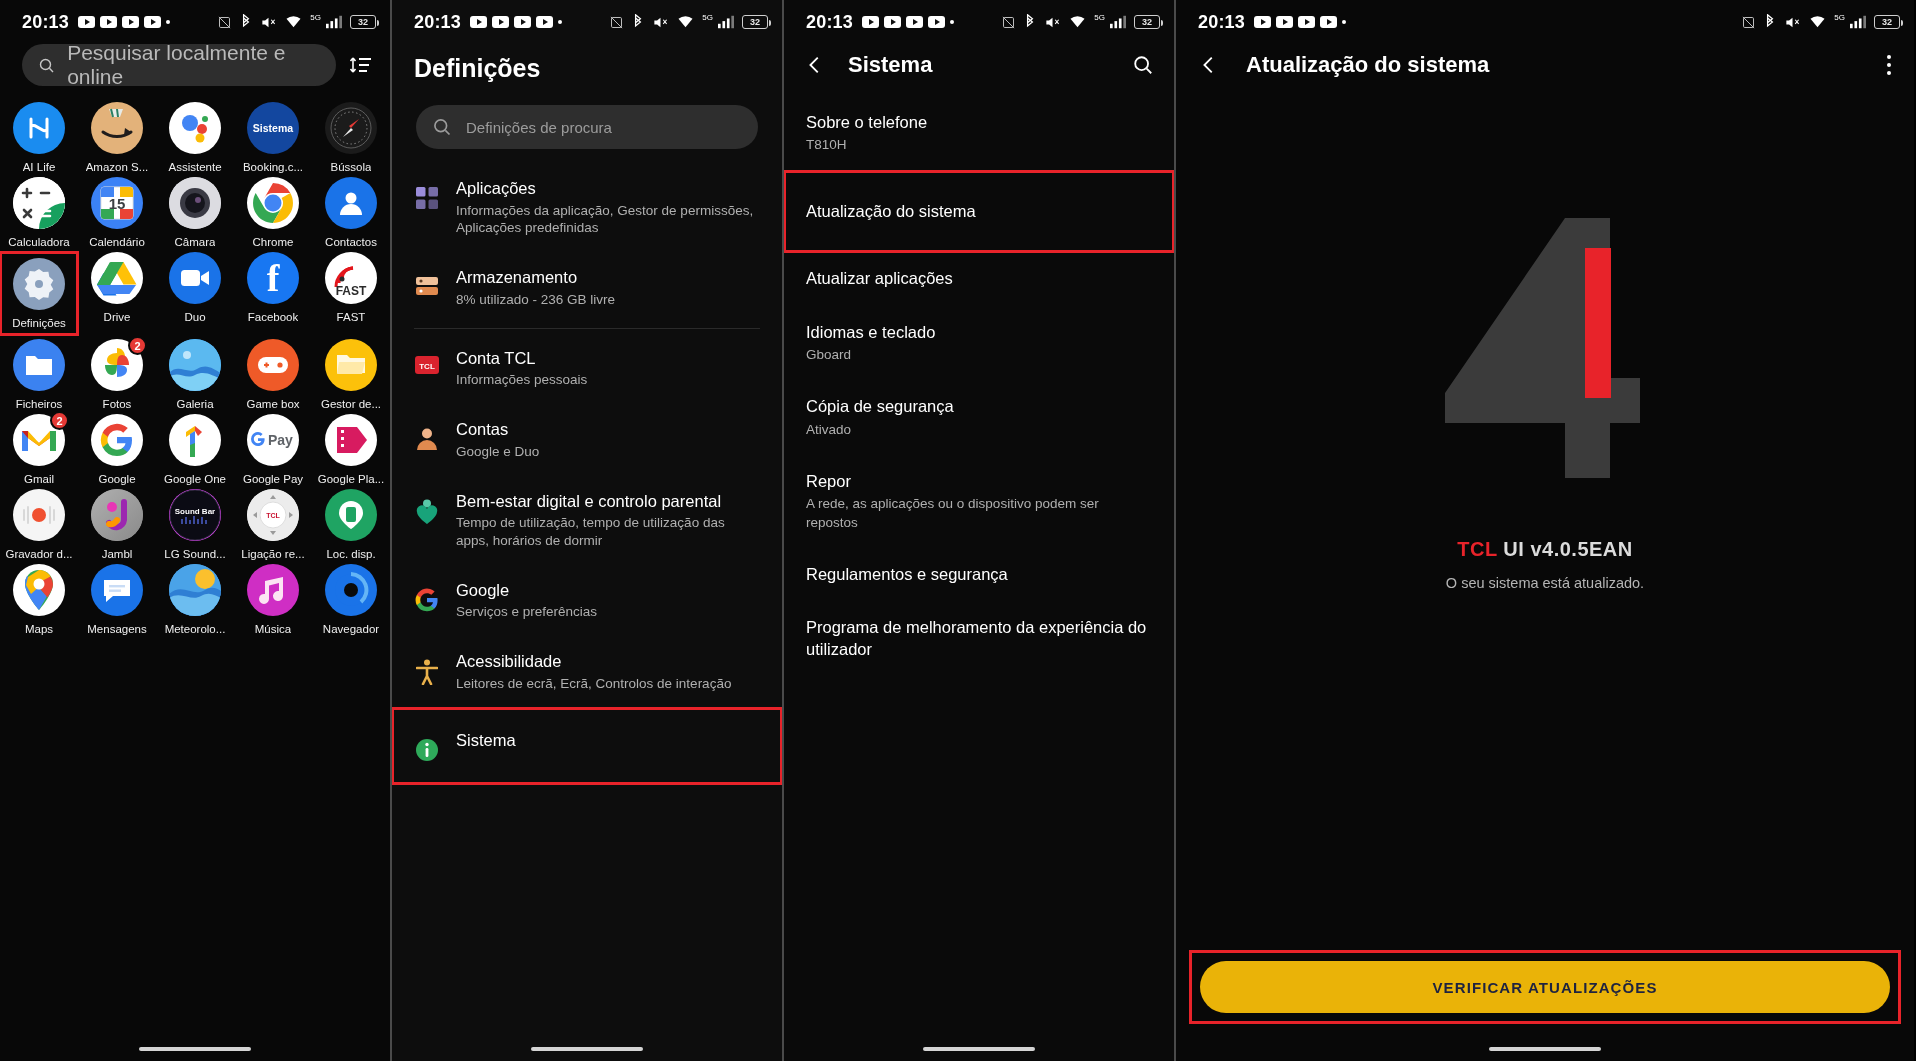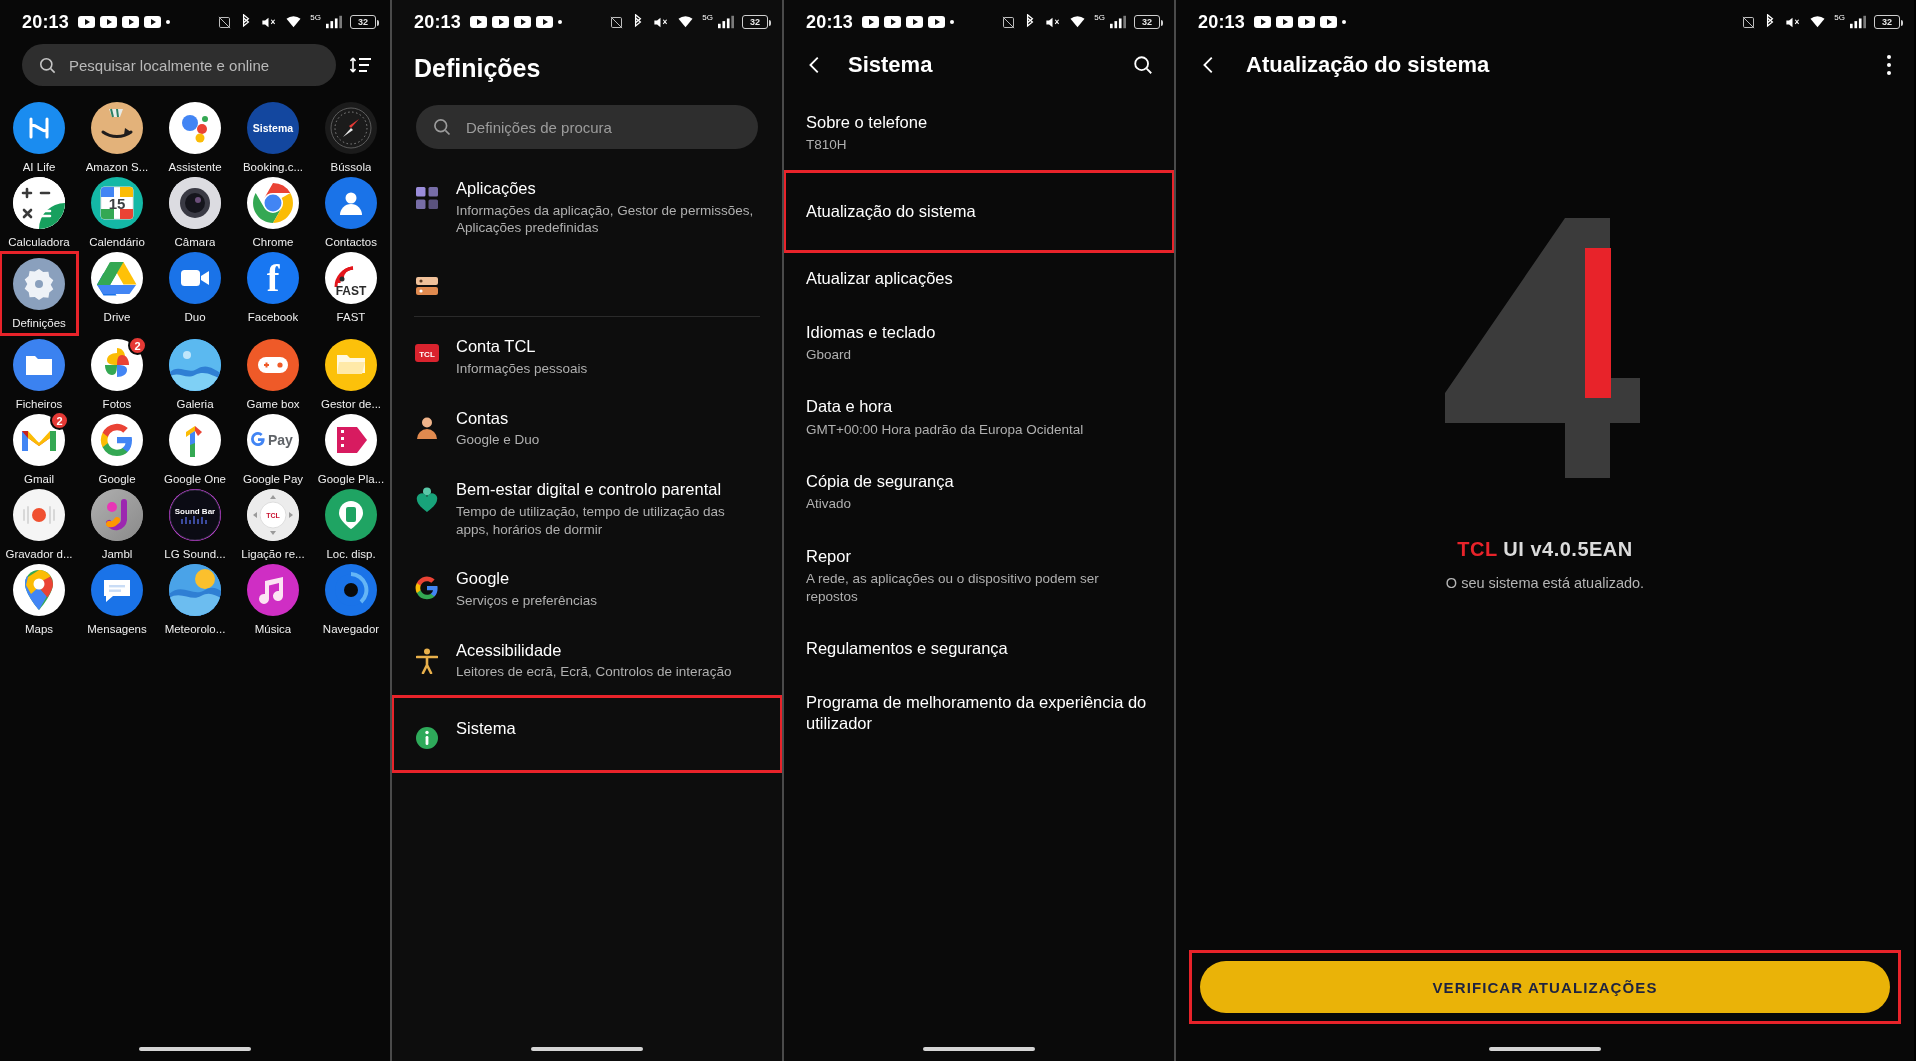--- a/index.html
+++ b/index.html
@@ -49,21 +49,21 @@
     width: 2.5px; height: 6px; background: #cfcfcf; border-radius: 0 2px 2px 0;
   }
   .five-g { font-size: 8px; color: #fff; position: relative; top: -5px; margin-right: -3px; }
 
   
   .searchrow { display: flex; align-items: center; gap: 10px; padding: 10px 14px 0 22px; }
   .searchbar {
     flex: 1; height: 42px; background: #2e2e2e; border-radius: 21px;
     display: flex; align-items: center; padding: 0 16px; gap: 12px;
   }
-  .searchbar .ph { color: #b9b9b9; font-size: 15px; }
+  .searchbar .ph { color: #b9b9b9; font-size: 21px; }
   .sortbtn { width: 30px; display: flex; align-items: center; justify-content: center; color: #fff; }
 
   .appgrid {
     display: grid; grid-template-columns: repeat(5, 1fr);
     padding: 16px 0 0 0; row-gap: 4px;
   }
   .app { display: flex; flex-direction: column; align-items: center; width: 78px; }
   .app .iconwrap { position: relative; width: 52px; height: 52px; }
   .app .ic {
     width: 52px; height: 52px; border-radius: 50%;
@@ -279,21 +279,21 @@
                   </g>
                 </svg>
               </div>
             </div>
             <div class="lbl">Calculadora</div>
           </div>
         </div>
         <div style="display: flex; justify-content: center;">
           <div class="app">
             <div class="iconwrap">
-              <div class="ic" style="background: #14b8a6;">
+              <div class="ic" style="background: #3b82f6;">
                 <svg width="36" height="36" viewBox="0 0 36 36">
                   <rect x="2" y="2" width="32" height="32" rx="3" fill="#fff" stroke="#e0e0e0"></rect>
                   <path d="M2 5a3 3 0 013-3h10v10H2z" fill="#4285f4"></path>
                   <path d="M21 2h10a3 3 0 013 3v7H21z" fill="#fbbc05"></path>
                   <path d="M2 24h13v10H5a3 3 0 01-3-3z" fill="#34a853"></path>
                   <path d="M21 24h13v7a3 3 0 01-3 3H21z" fill="#ea4335"></path>
                   <text x="18" y="24" font-size="15" font-weight="bold" fill="#3c4043" text-anchor="middle" font-family="Liberation Sans">15</text>
                 </svg>
               </div>
             </div>
@@ -801,20 +801,24 @@
         </div>
         <div class="srow">
           <div class="sico">
             <svg width="24" height="22" viewBox="0 0 24 22">
               <rect x="1" y="2" width="22" height="8" rx="2" fill="#f0c19a"></rect>
               <rect x="1" y="12" width="22" height="8" rx="2" fill="#e08a4f"></rect>
               <circle cx="6" cy="6" r="1.6" fill="#5b3a21"></circle>
               <circle cx="6" cy="16" r="1.6" fill="#fff"></circle>
             </svg>
           </div>
+          <div class="stext">
+            <div class="st">Armazenamento</div>
+            <div class="ss">8% utilizado - 236 GB livre</div>
+          </div>
         </div>
         <div class="divider"></div>
         <div class="srow">
           <div class="sico">
             <svg width="24" height="18" viewBox="0 0 24 18">
               <rect width="24" height="18" rx="3" fill="#d9232e"></rect>
               <text x="12" y="12.5" font-size="8" fill="#fff" text-anchor="middle" font-weight="bold" font-family="Liberation Sans">TCL</text>
             </svg>
           </div>
           <div class="stext">
@@ -955,24 +959,20 @@
           <div class="pt">Atualização do sistema</div>
         </div>
         <div class="prow">
           <div class="pt">Atualizar aplicações</div>
         </div>
         <div class="prow">
           <div class="pt">Idiomas e teclado</div>
           <div class="ps">Gboard</div>
         </div>
         <div class="prow">
-          <div class="pt">Data e hora</div>
-          <div class="ps">GMT+00:00 Hora padrão da Europa Ocidental</div>
-        </div>
-        <div class="prow">
           <div class="pt">Cópia de segurança</div>
           <div class="ps">Ativado</div>
         </div>
         <div class="prow">
           <div class="pt">Repor</div>
           <div class="ps">A rede, as aplicações ou o dispositivo podem ser repostos</div>
         </div>
         <div class="prow">
           <div class="pt">Regulamentos e segurança</div>
         </div>

